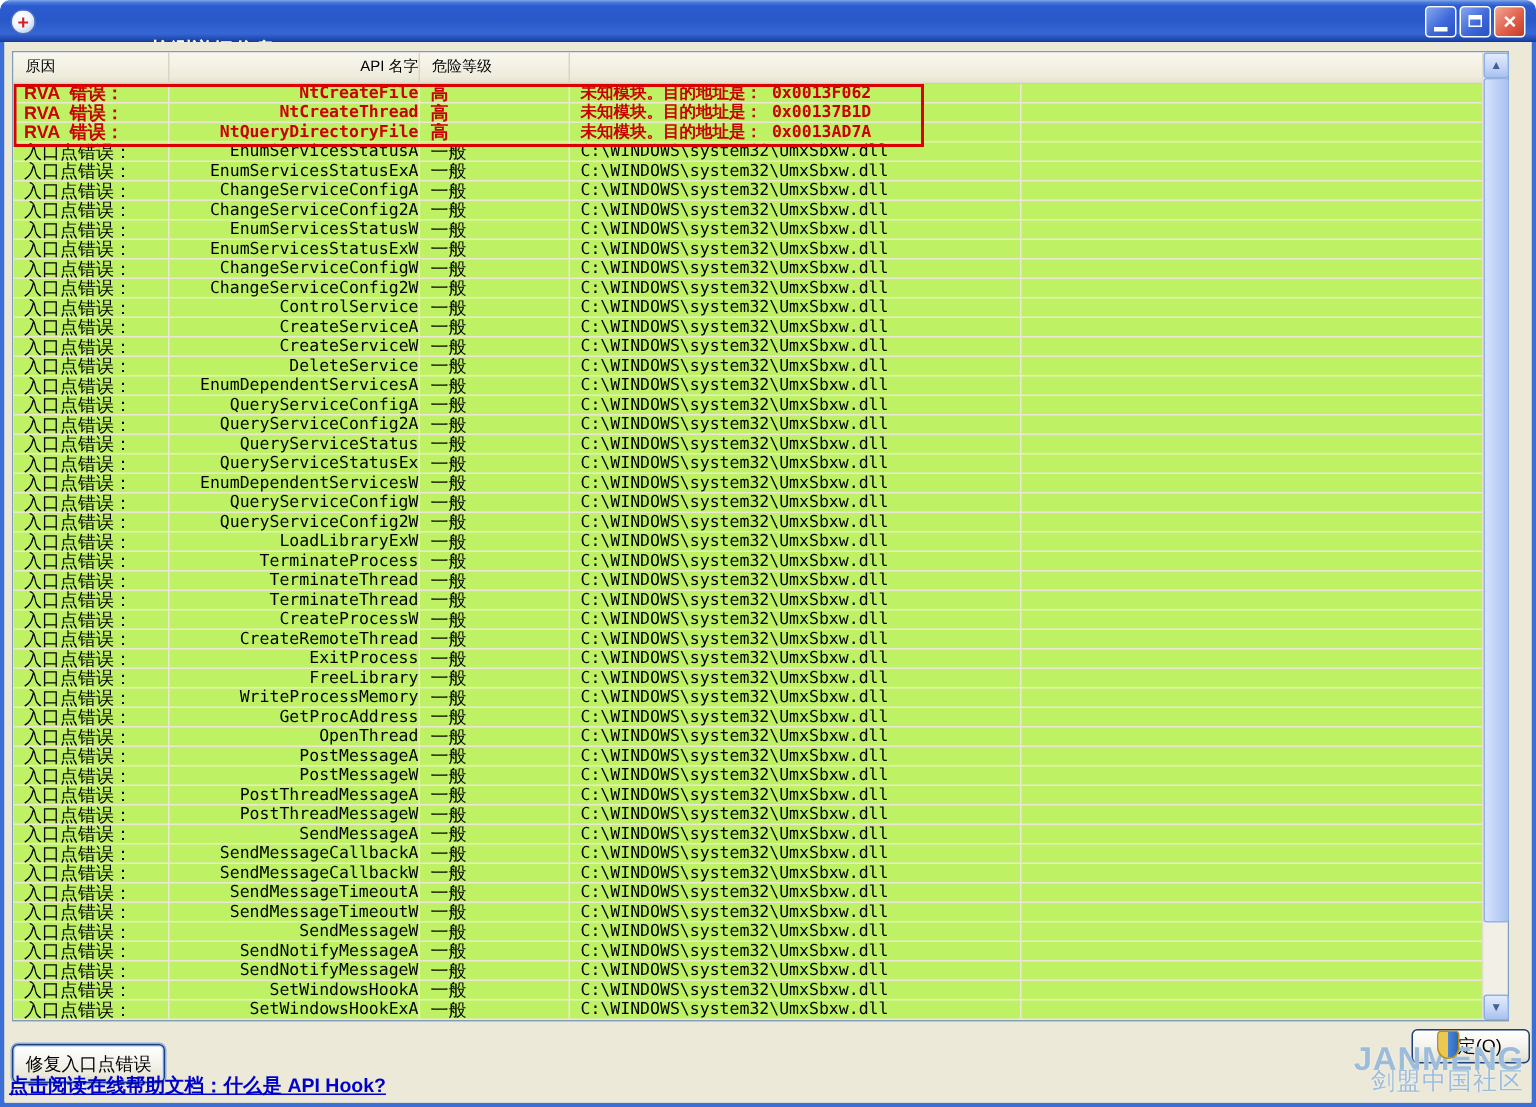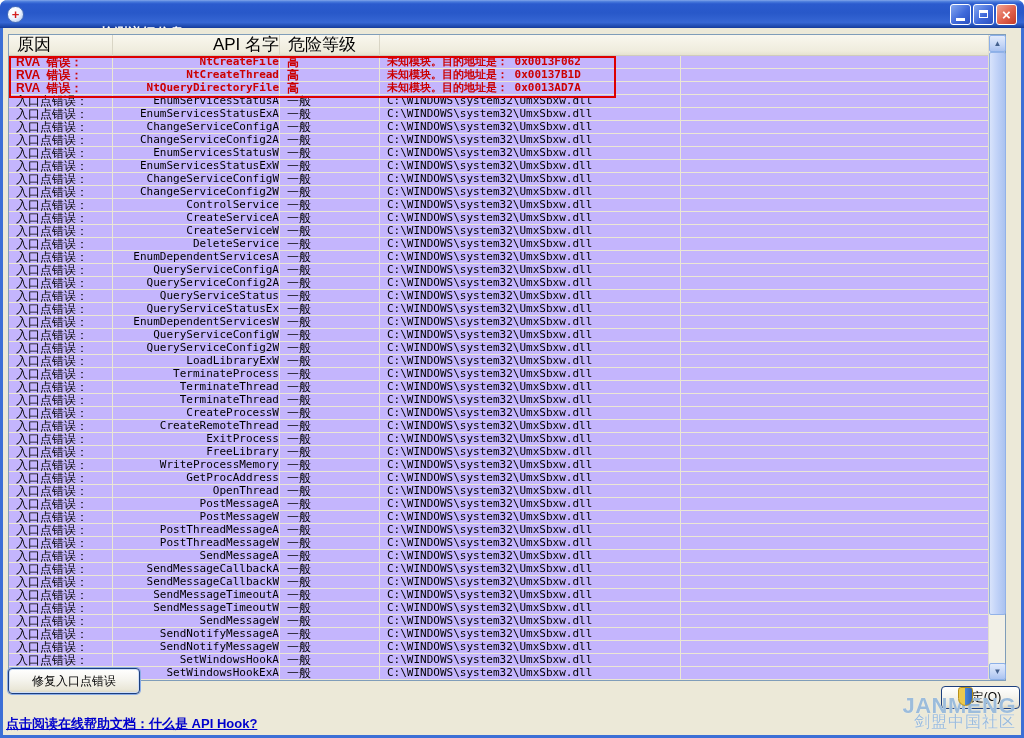--- a/index.html
+++ b/index.html
@@ -27,45 +27,45 @@
   .glyph-restore{display:block;width:9px;height:8px;border:1px solid #fff;border-top:3px solid #fff;background:transparent;}
   .glyph-close{font-size:15px;font-weight:bold;line-height:1;}
   
   .client{position:absolute;top:28px;left:0;right:0;bottom:0;background:#ece9d8;}
   
   .listview{position:absolute;left:5px;top:6px;width:998px;height:647px;
     border:1px solid #7f9db9;background:#fdfdf7;}
   .lv-header{position:absolute;top:0;left:0;right:17px;height:21px;display:flex;
     background:linear-gradient(180deg,#f9f7ee 0%,#efecdd 80%,#e6e2d0 100%);
     border-bottom:1px solid #cfccbc;}
-  .hcell{height:21px;line-height:20px;font-size:17px;color:#000;padding-left:8px;
+  .hcell{height:21px;line-height:20px;font-size:10px;color:#000;padding-left:8px;
     border-right:1px solid #d9d5c5;white-space:pre;overflow:hidden;}
   .lv-rows{position:absolute;top:21px;left:0;right:17px;bottom:0;overflow:hidden;background:#fffffc;}
-  .lv-row{display:flex;height:13px;border-bottom:1px solid #ebe7d4;background:#c4b5fd;}
+  .lv-row{display:flex;height:13px;border-bottom:1px solid #ebe7d4;background:#bef264;}
   .cell{height:13px;line-height:12px;font-size:12px;color:#000;padding-left:7px;
     border-right:1px solid #ebe7d4;white-space:pre;overflow:hidden;}
   .mono{font-family:"DejaVu Sans Mono","Liberation Mono",monospace;font-size:11px;}
   .c1{width:104px;}.c2{width:167px;text-align:right;}.c3{width:100px;}.c4{width:301px;}.c5{flex:1;border-right:none;}
   .lv-row.high .cell{color:#cc0000;font-weight:bold;}
   .red-frame{position:absolute;left:0;top:0;width:607px;height:42px;
     border:2px solid #dd0000;z-index:3;pointer-events:none;}
   
   .scrollbar{position:absolute;top:0;right:0;bottom:0;width:17px;background:#f2f0e6;border-left:1px solid #e2dfcf;}
   .sb-btn{position:absolute;left:0;width:17px;height:17px;border:1px solid #8cb0e8;border-radius:2px;
     background:linear-gradient(180deg,#e2ebfc 0%,#c4d5f6 60%,#aac2f0 100%);
     display:flex;align-items:center;justify-content:center;font-size:8px;color:#44608e;line-height:1;}
   .sb-up{top:0;}
   .sb-down{bottom:0;}
   .sb-thumb{position:absolute;left:0;top:17px;width:17px;height:563px;border:1px solid #92b2e8;border-radius:2px;
     background:linear-gradient(90deg,#d8e3fb 0%,#c2d3f8 45%,#aac2f0 100%);}
   
   .btn-xp{position:absolute;border:1px solid #1c3f7e;border-radius:4px;cursor:default;
     background:linear-gradient(180deg,#ffffff 0%,#f5f4ee 45%,#eae7d8 85%,#d9d5c1 100%);
     font-size:12px;color:#000;font-family:inherit;display:flex;align-items:center;justify-content:center;}
-  .fix-btn{left:5px;top:640px;width:132px;height:26px;
+  .fix-btn{left:5px;top:668px;width:102px;height:26px;
     box-shadow:0 0 0 1px #8aace6, inset 0 0 0 1px #cfdffa;text-align:center;}
   .ok-btn{left:938px;top:658px;width:79px;height:23px;z-index:4;}
   .help-link{position:absolute;left:3px;top:687px;font-size:13px;font-weight:bold;
     color:#0000cc;text-decoration:underline;white-space:pre;}
   
   .watermark{position:absolute;right:5px;top:669px;text-align:right;z-index:5;pointer-events:none;
     color:#9cbcdb;}
   .wm1{font-size:22px;font-weight:bold;line-height:17px;letter-spacing:0.5px;
     text-shadow:0 0 1px #ffffff;margin-left:14px;}
   .wm2{font-size:16px;font-weight:normal;line-height:15px;letter-spacing:1px;text-shadow:0 0 1px #ffffff;}

